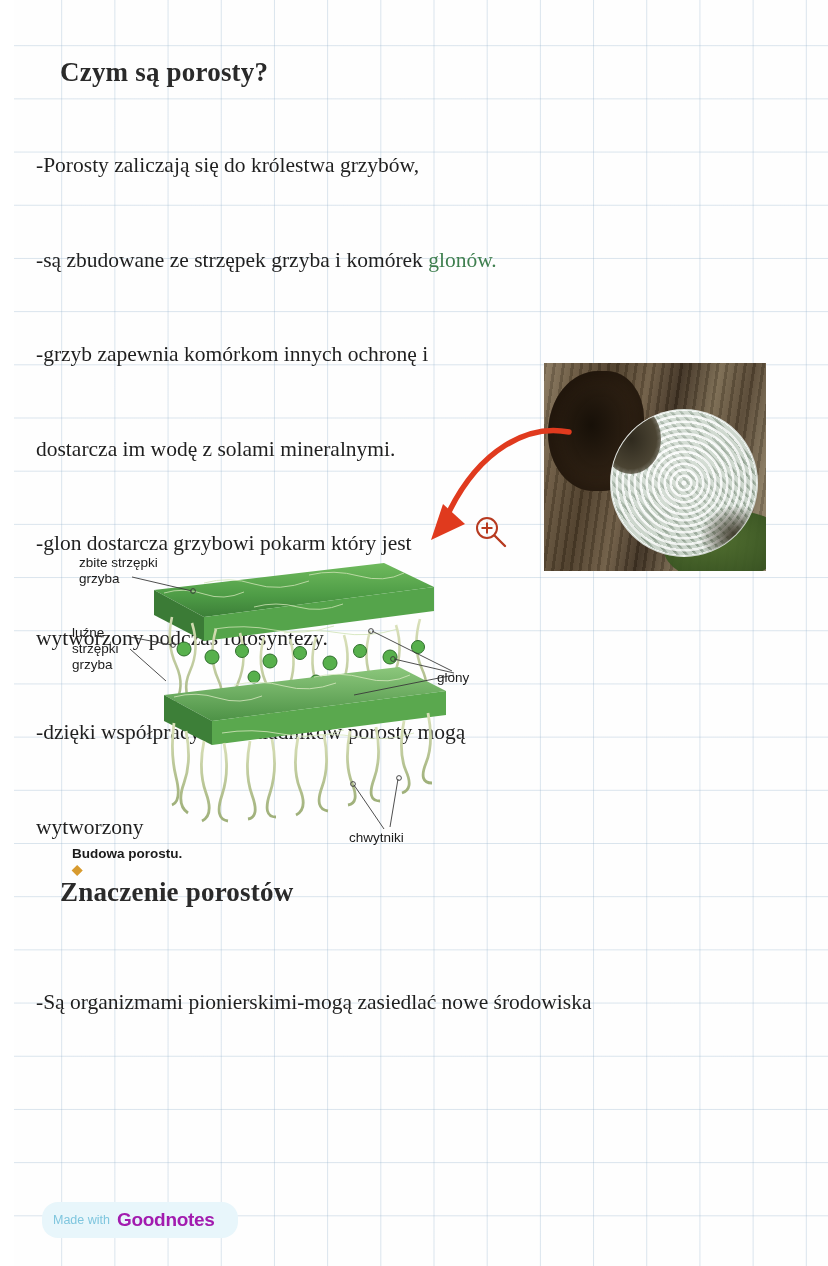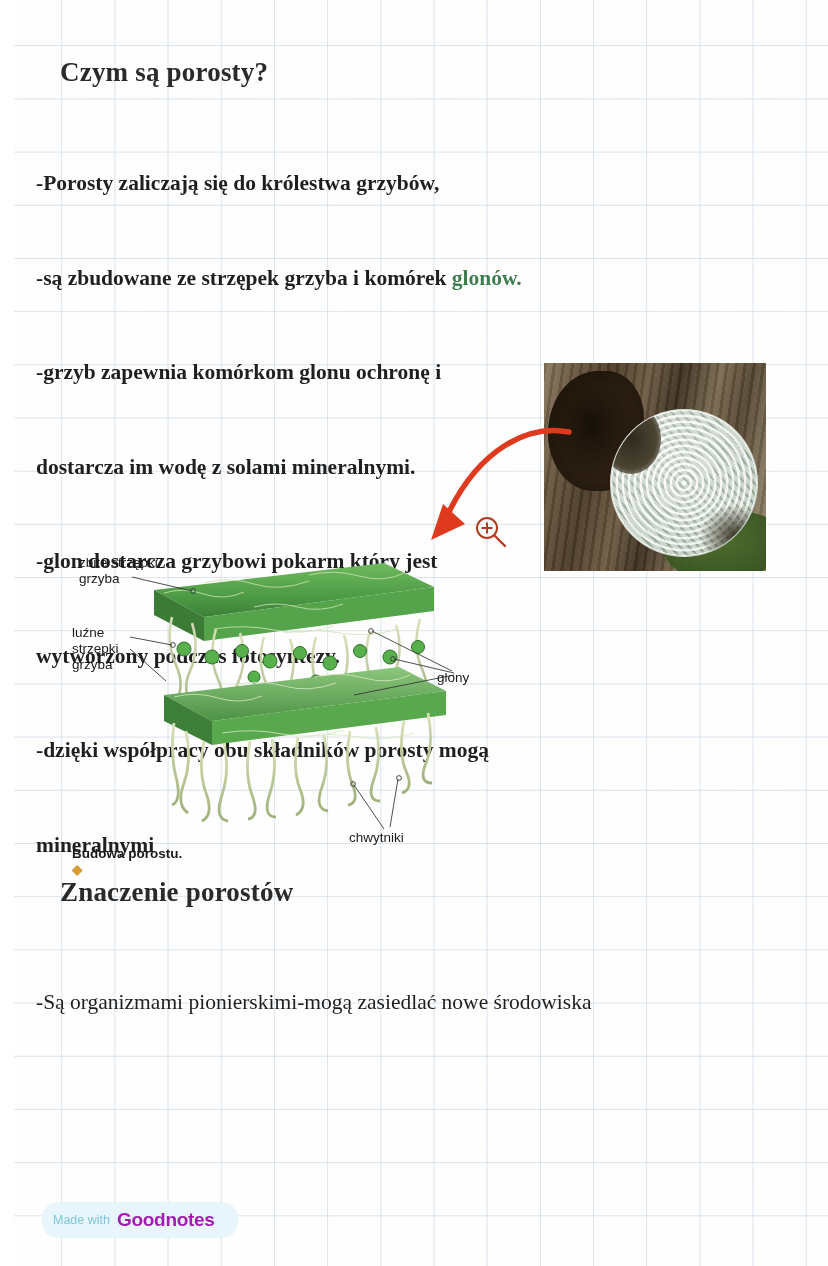--- a/index.html
+++ b/index.html
@@ -37,21 +37,21 @@
 
   
   .body-block {
     position: absolute;
     font-family: "Liberation Serif", serif;
     font-size: 21.5px;
     color: #1f1f1f;
     line-height: 31.5px;
     white-space: pre-wrap;
   }
-  #para-1 { left: 22px; top: 105px; width: 580px; font-weight: bold; }
+  #para-1 { left: 22px; top: 87px; width: 580px; }
   .lineblock { display: block; }
   .algae-word { color: #3f7f4f; }
 
   #para-2 { left: 22px; top: 925px; width: 660px; line-height: 31px; }
   #para-2 b { font-weight: normal; }
 
   
   #photo {
     position: absolute;
     left: 530px; top: 363px;
@@ -169,26 +169,26 @@
 </head>
 <body>
 
 <div id="page">
 
   <div class="heading" id="title-1">Czym są porosty?</div>
 
   <div class="body-block" id="para-1">
     <span class="lineblock">-Porosty zaliczają się do królestwa grzybów,</span>
     <span class="lineblock"><span>-są zbudowane ze strzępek grzyba i komórek </span><span class="algae-word">glonów.</span></span>
-    <span class="lineblock">-grzyb zapewnia komórkom glonu ochronę i</span>
+    <span class="lineblock">-grzyb zapewnia komórkom innych ochronę i</span>
     <span class="lineblock">dostarcza im wodę z solami mineralnymi.</span>
     <span class="lineblock">-glon dostarcza grzybowi pokarm który jest</span>
     <span class="lineblock">wytworzony podczas fotosyntezy.</span>
     <span class="lineblock">-dzięki współpracy obu składników porosty mogą</span>
-    <span class="lineblock">mineralnymi</span>
+    <span class="lineblock">wytworzony</span>
   </div>
 
   <div id="photo">
     <div class="bark-a"></div>
     <div class="bark-b"></div>
     <div class="hollow"></div>
     <div class="moss"></div>
     <div class="magnified">
       <div class="lich"></div>
       <div class="dark-l"></div>

